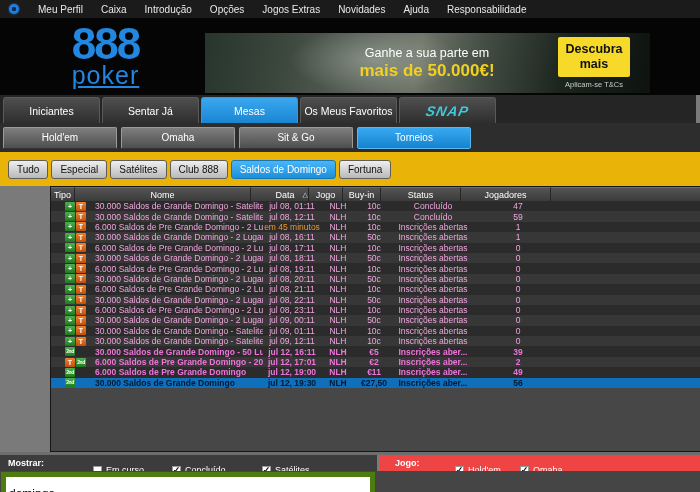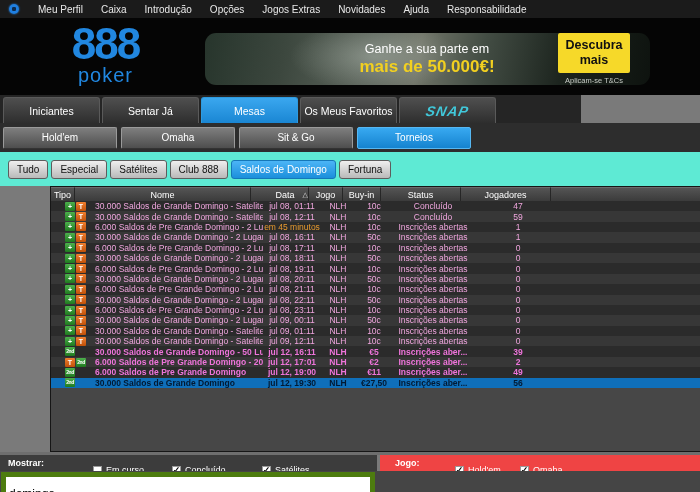--- a/index.html
+++ b/index.html
@@ -13,55 +13,55 @@
              display:flex; align-items:center; color:#e8e8e8; font-size:10px; }
   #menu-icon { width:10px; height:10px; border-radius:50%; margin:0 10px 0 9px;
                background:radial-gradient(circle at 50% 50%, #0d2b4e 0 28%, #1f7fe0 34% 100%);
                box-shadow:0 0 2px #2a8cf0; }
   .menu-item { padding:0 9px; cursor:default; white-space:nowrap; }
 
   
   #brandbar { left:0; top:18px; width:700px; height:77px; background:#050505; }
   #logo { position:absolute; left:28px; top:2px; width:155px; text-align:center; color:#2187e0; }
   #logo .l1 { font-size:44px; font-weight:bold; letter-spacing:-2px; line-height:48px; }
-  #logo .l2 { font-size:20px; letter-spacing:1px; line-height:18px; margin-top:-2px; }
-  #banner { position:absolute; left:205px; top:15px; width:445px; height:52px;
+  #logo .l2 { font-size:25px; letter-spacing:1px; line-height:18px; margin-top:-2px;text-decoration:underline; }
+  #banner { position:absolute; left:205px; top:15px; width:445px; height:60px;
             background:
               radial-gradient(ellipse 120px 50px at 38% 45%, rgba(190,200,190,.45), rgba(190,200,190,0) 70%),
               linear-gradient(100deg,#27352c 0%, #3c473e 18%, #5d655c 38%, #707468 48%, #434d44 62%, #1c241e 80%, #0e130f 100%);
-            display:flex; align-items:center;border-radius:11px; }
+            display:flex; align-items:center; }
   #banner-img { width:105px; height:100%; }
   #banner-text { flex:1; text-align:center; }
   #banner-text .bl1 { color:#ffffff; font-size:12.5px; line-height:15px; }
   #banner-text .bl2 { color:#f2d020; font-size:17px; font-weight:bold; line-height:20px; }
   #banner-right { width:100px; display:flex; flex-direction:column; align-items:center; margin-right:6px; }
   #banner-cta { background:#f6d929; color:#111; font-weight:bold; font-size:12.5px;
                 text-align:center; line-height:15px; padding:5px 8px; border-radius:2px; cursor:pointer; }
   #banner-terms { color:#c8cdc6; font-size:7.5px; margin-top:3px; }
 
   
-  #tabsrow { left:0; top:95px; width:581px; height:28px; background:#252525; display:flex;
+  #tabsrow { left:0; top:95px; width:696px; height:28px; background:#252525; display:flex;
              align-items:flex-end; padding-left:3px; }
   .tab { width:97px; height:26px; margin-right:2px; display:flex; align-items:center; justify-content:center;
          background:linear-gradient(#4f4f4f,#2e2e2e); border:1px solid #5a5a5a; border-bottom:none;
          border-radius:3px 3px 0 0; color:#fff; font-size:10.5px; cursor:pointer; white-space:nowrap; }
   .tab.active { background:linear-gradient(#3aa7ef,#1a86d3); border-color:#2d9be0; }
   .tab.snap span { color:#41c8da; font-style:italic; font-weight:bold; font-size:14px; letter-spacing:1px;
                    transform:skewX(-12deg); display:inline-block; }
 
   
   #gamerow { left:0; top:123px; width:700px; height:29px; background:#2d2d2d; display:flex;
              align-items:center; padding-left:3px; }
   .gbtn { width:114px; height:22px; margin-right:4px; display:flex; align-items:center; justify-content:center;
           background:linear-gradient(#7e7e7e,#4e4e4e); border:1px solid #9a9a9a; border-bottom-color:#333;
           border-radius:2px; color:#fff; font-size:10px; cursor:pointer; }
   .gbtn.active { background:linear-gradient(#38a9f1,#1583cf); border-color:#56b7f2; }
 
   
-  #filterrow { left:0; top:152px; width:700px; height:34px; background:#5eead4; display:flex;
+  #filterrow { left:0; top:152px; width:700px; height:34px; background:#eab308; display:flex;
                align-items:center; padding-left:8px; }
   .chip { height:19px; padding:0 8px; margin-right:3px; display:flex; align-items:center;
           background:linear-gradient(#efefef,#b9b9b9); border:1px solid #5d5d5d; border-radius:3px;
           color:#111; font-size:10px; cursor:pointer; white-space:nowrap; }
   .chip.active { background:linear-gradient(#4cb5f6,#1b8fdc); border-color:#1577b8; color:#fff; }
 
   
   #tablewrap { left:12px; top:186px; width:677px; height:266px; background:#474747;
                border:1px solid #161616; display:flex; flex-direction:column;margin-left:38px; }
   #thead { height:14px; display:flex; flex:none; font-size:9px; color:#fff; }

